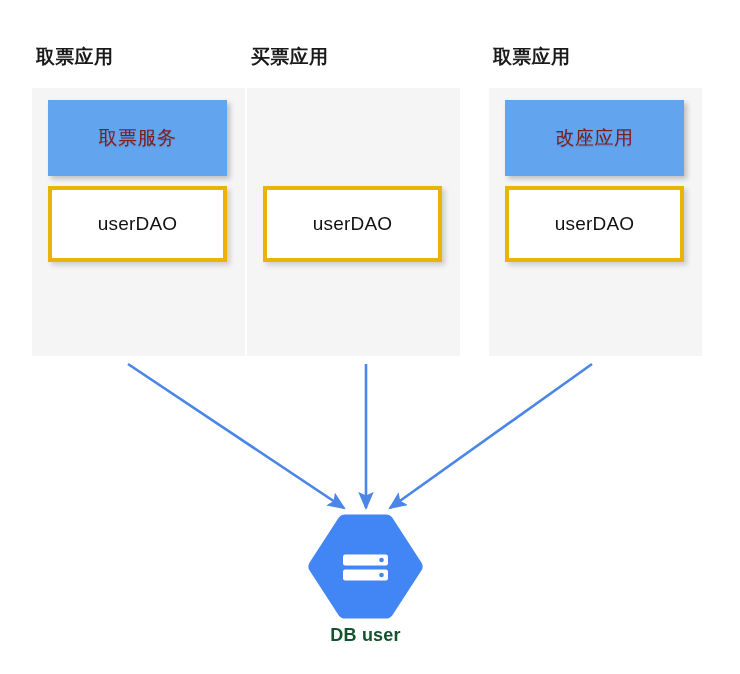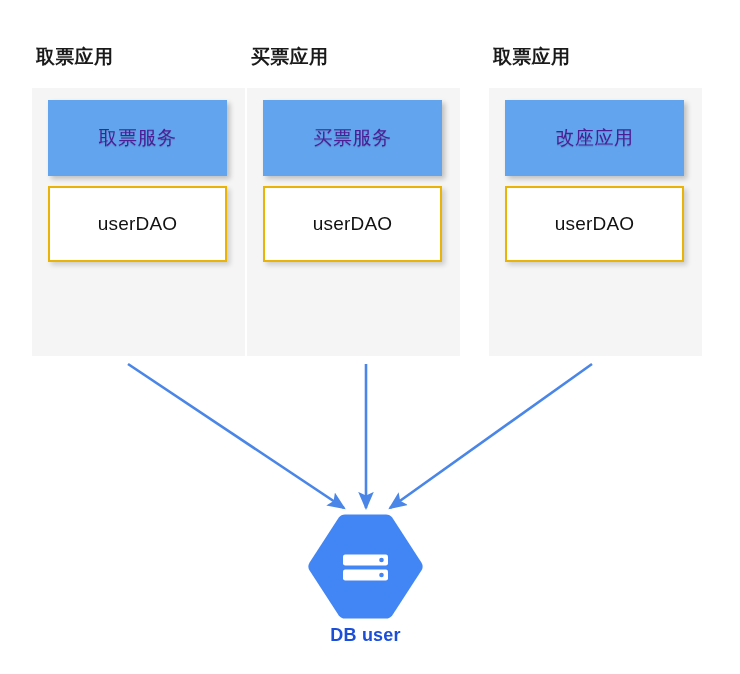--- a/index.html
+++ b/index.html
@@ -63,33 +63,33 @@
     top: 56px;
     width: 179px;
     height: 76px;
     background: #63a4ef;
     box-shadow: 3px 3px 5px rgba(0,0,0,0.22);
     display: flex;
     align-items: center;
     justify-content: center;
   }
   .service-box .label {
-    color: #4c1d95;
+    color: #7f1d1d;
     font-size: 19px;
     letter-spacing: 0.5px;
     text-shadow: 0 1px 1px rgba(0,0,0,0.18);
   }
   .dao-box {
     position: absolute;
     left: 16px;
     top: 142px;
     width: 179px;
     height: 76px;
     background: #ffffff;
-    border: 2px solid #eab308;
+    border: 4px solid #eab308;
     box-sizing: border-box;
     box-shadow: 3px 3px 5px rgba(0,0,0,0.17);
     display: flex;
     align-items: center;
     justify-content: center;
   }
   .dao-box .label {
     color: #111111;
     font-size: 19px;
     letter-spacing: 0.2px;
@@ -112,21 +112,21 @@
     height: 105px;
   }
   #db-label {
     position: absolute;
     left: 0;
     top: 111px;
     width: 121px;
     text-align: center;
     font-size: 18px;
     font-weight: bold;
-    color: #1d4ed8;
+    color: #14532d;
     letter-spacing: 0.2px;
   }
 
   
   #watermark {
     position: absolute;
     right: 14px;
     bottom: 14px;
     font-size: 14px;
     color: #cfcfcf;
@@ -161,23 +161,20 @@
       <span class="label">取票服务</span>
     </div>
     <div class="dao-box">
       <span class="label">userDAO</span>
     </div>
   </div>
 
   <div class="app-col" style="left:247px; top:44px; width:213px; height:312px;">
     <div class="app-title">买票应用</div>
     <div class="app-panel"></div>
-    <div class="service-box">
-      <span class="label">买票服务</span>
-    </div>
     <div class="dao-box">
       <span class="label">userDAO</span>
     </div>
   </div>
 
   <div class="app-col" style="left:489px; top:44px; width:213px; height:312px;">
     <div class="app-title">取票应用</div>
     <div class="app-panel"></div>
     <div class="service-box">
       <span class="label">改座应用</span>

